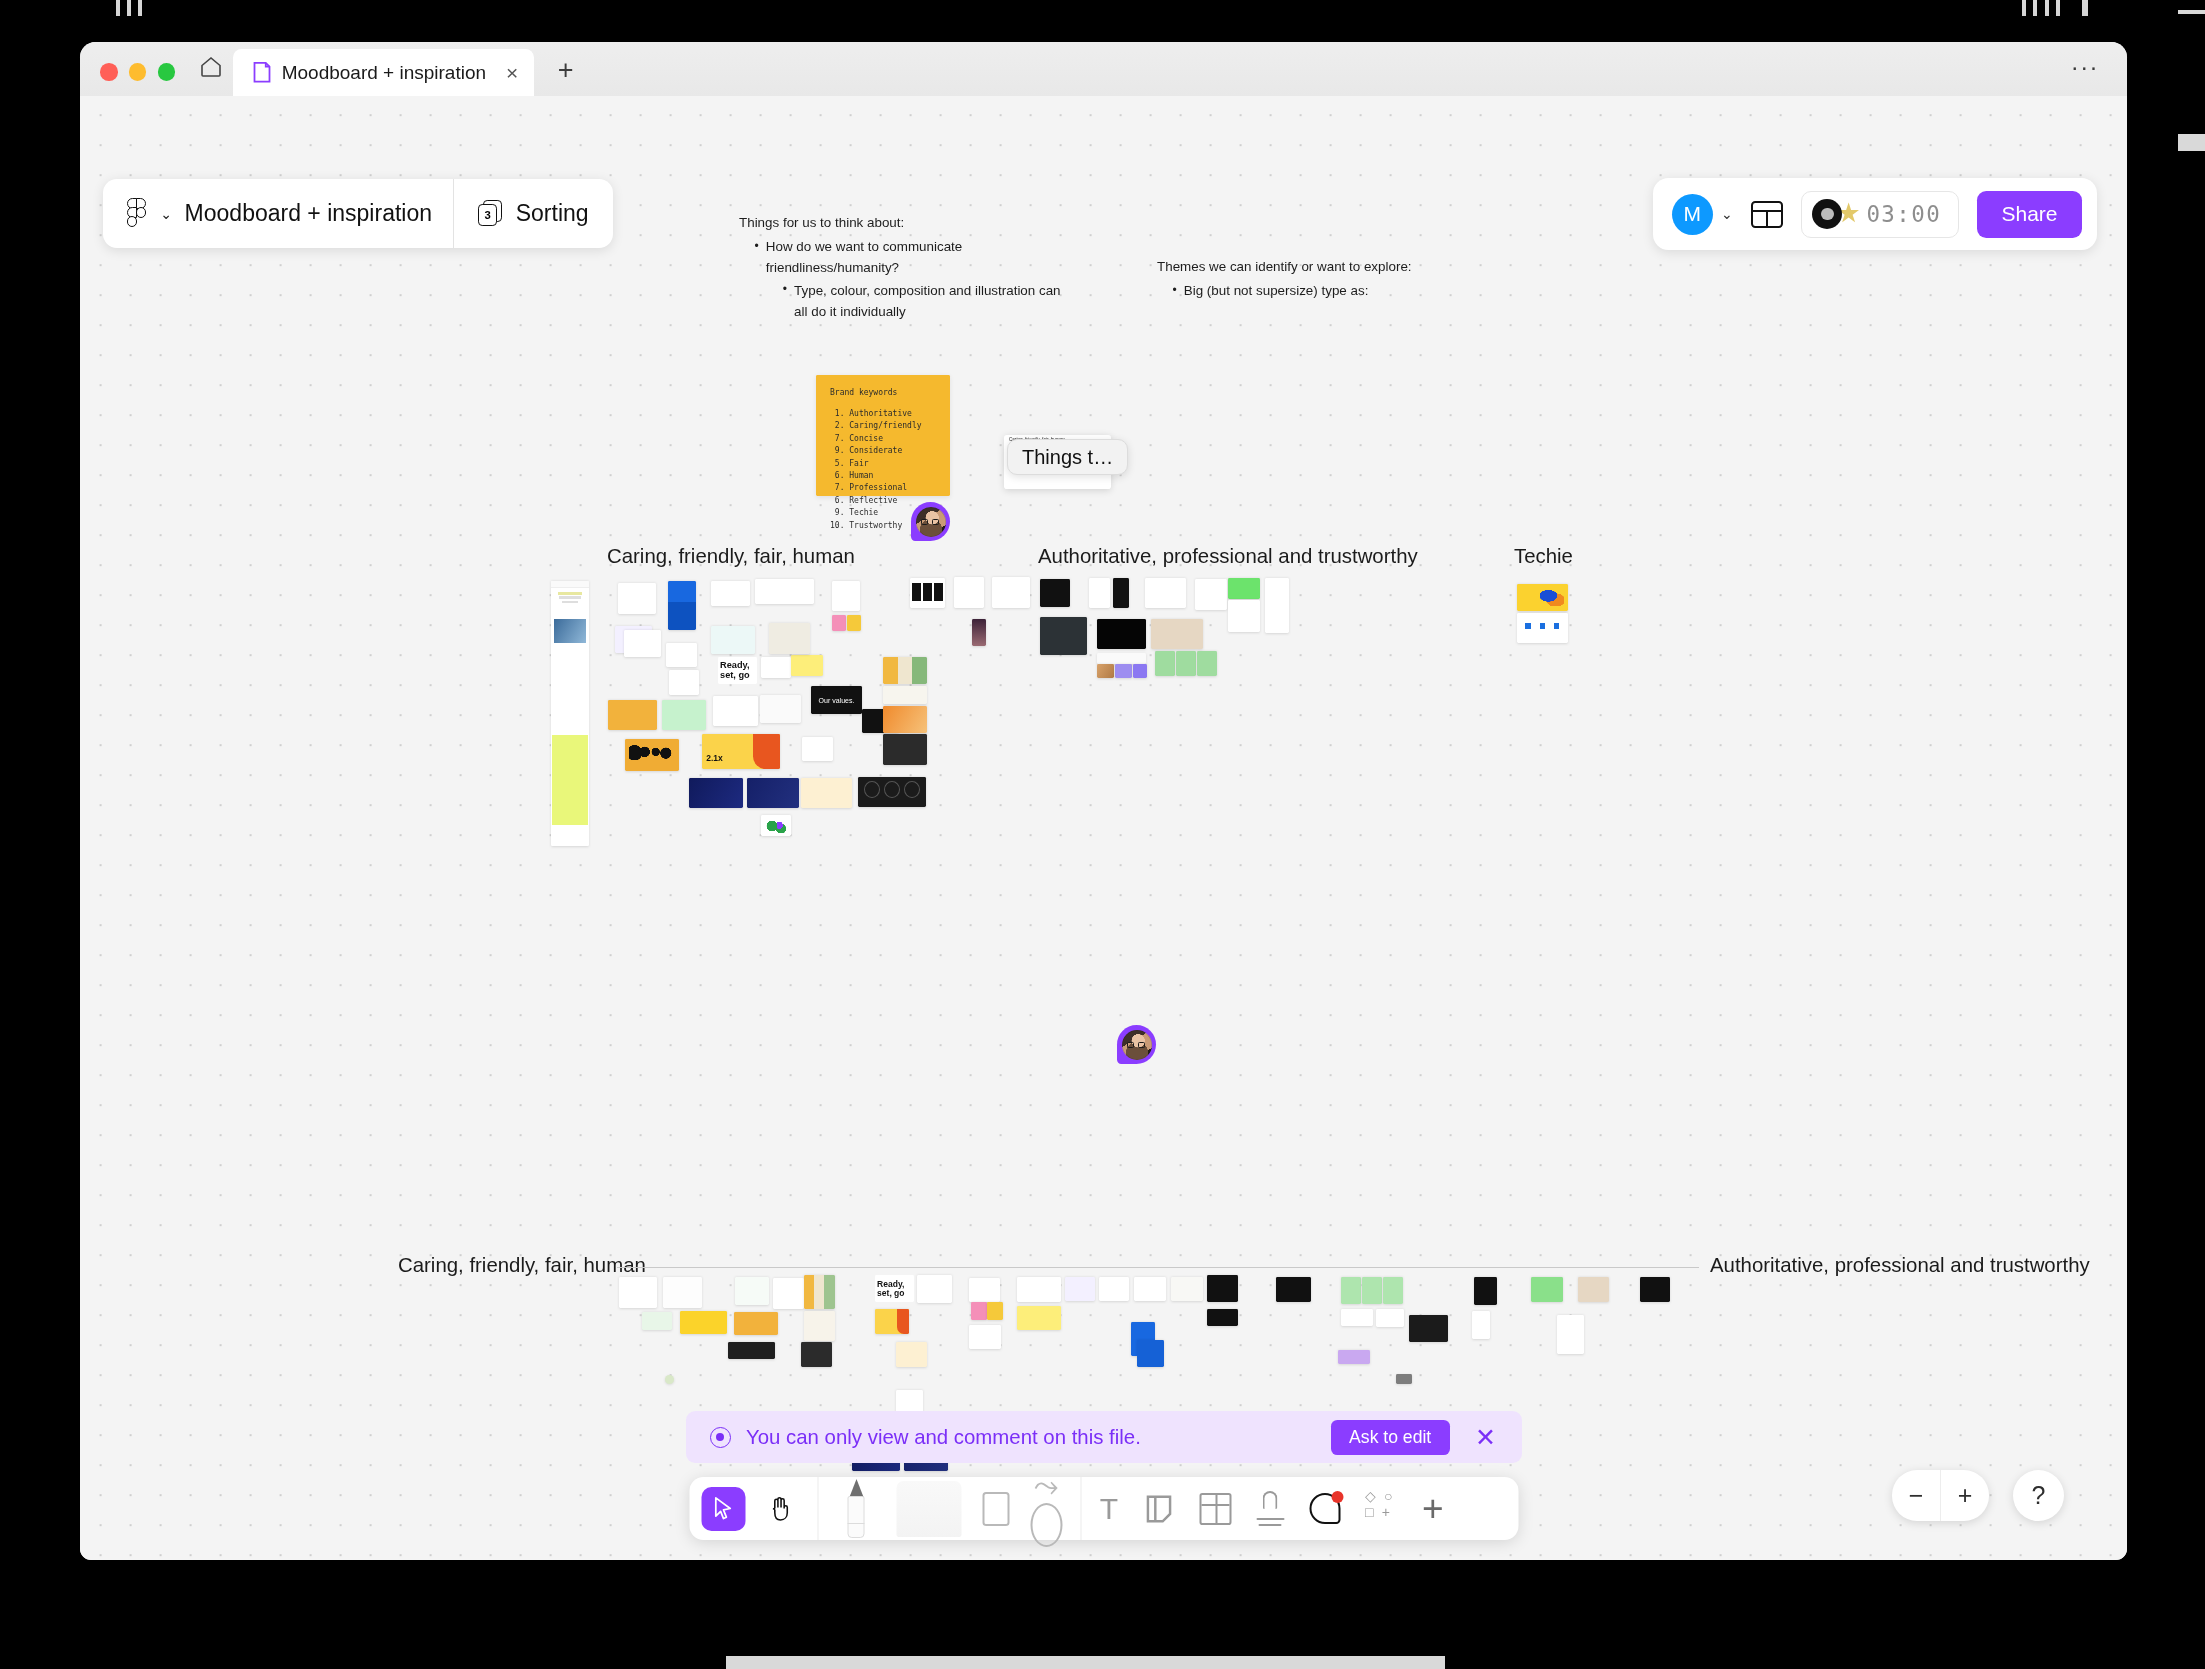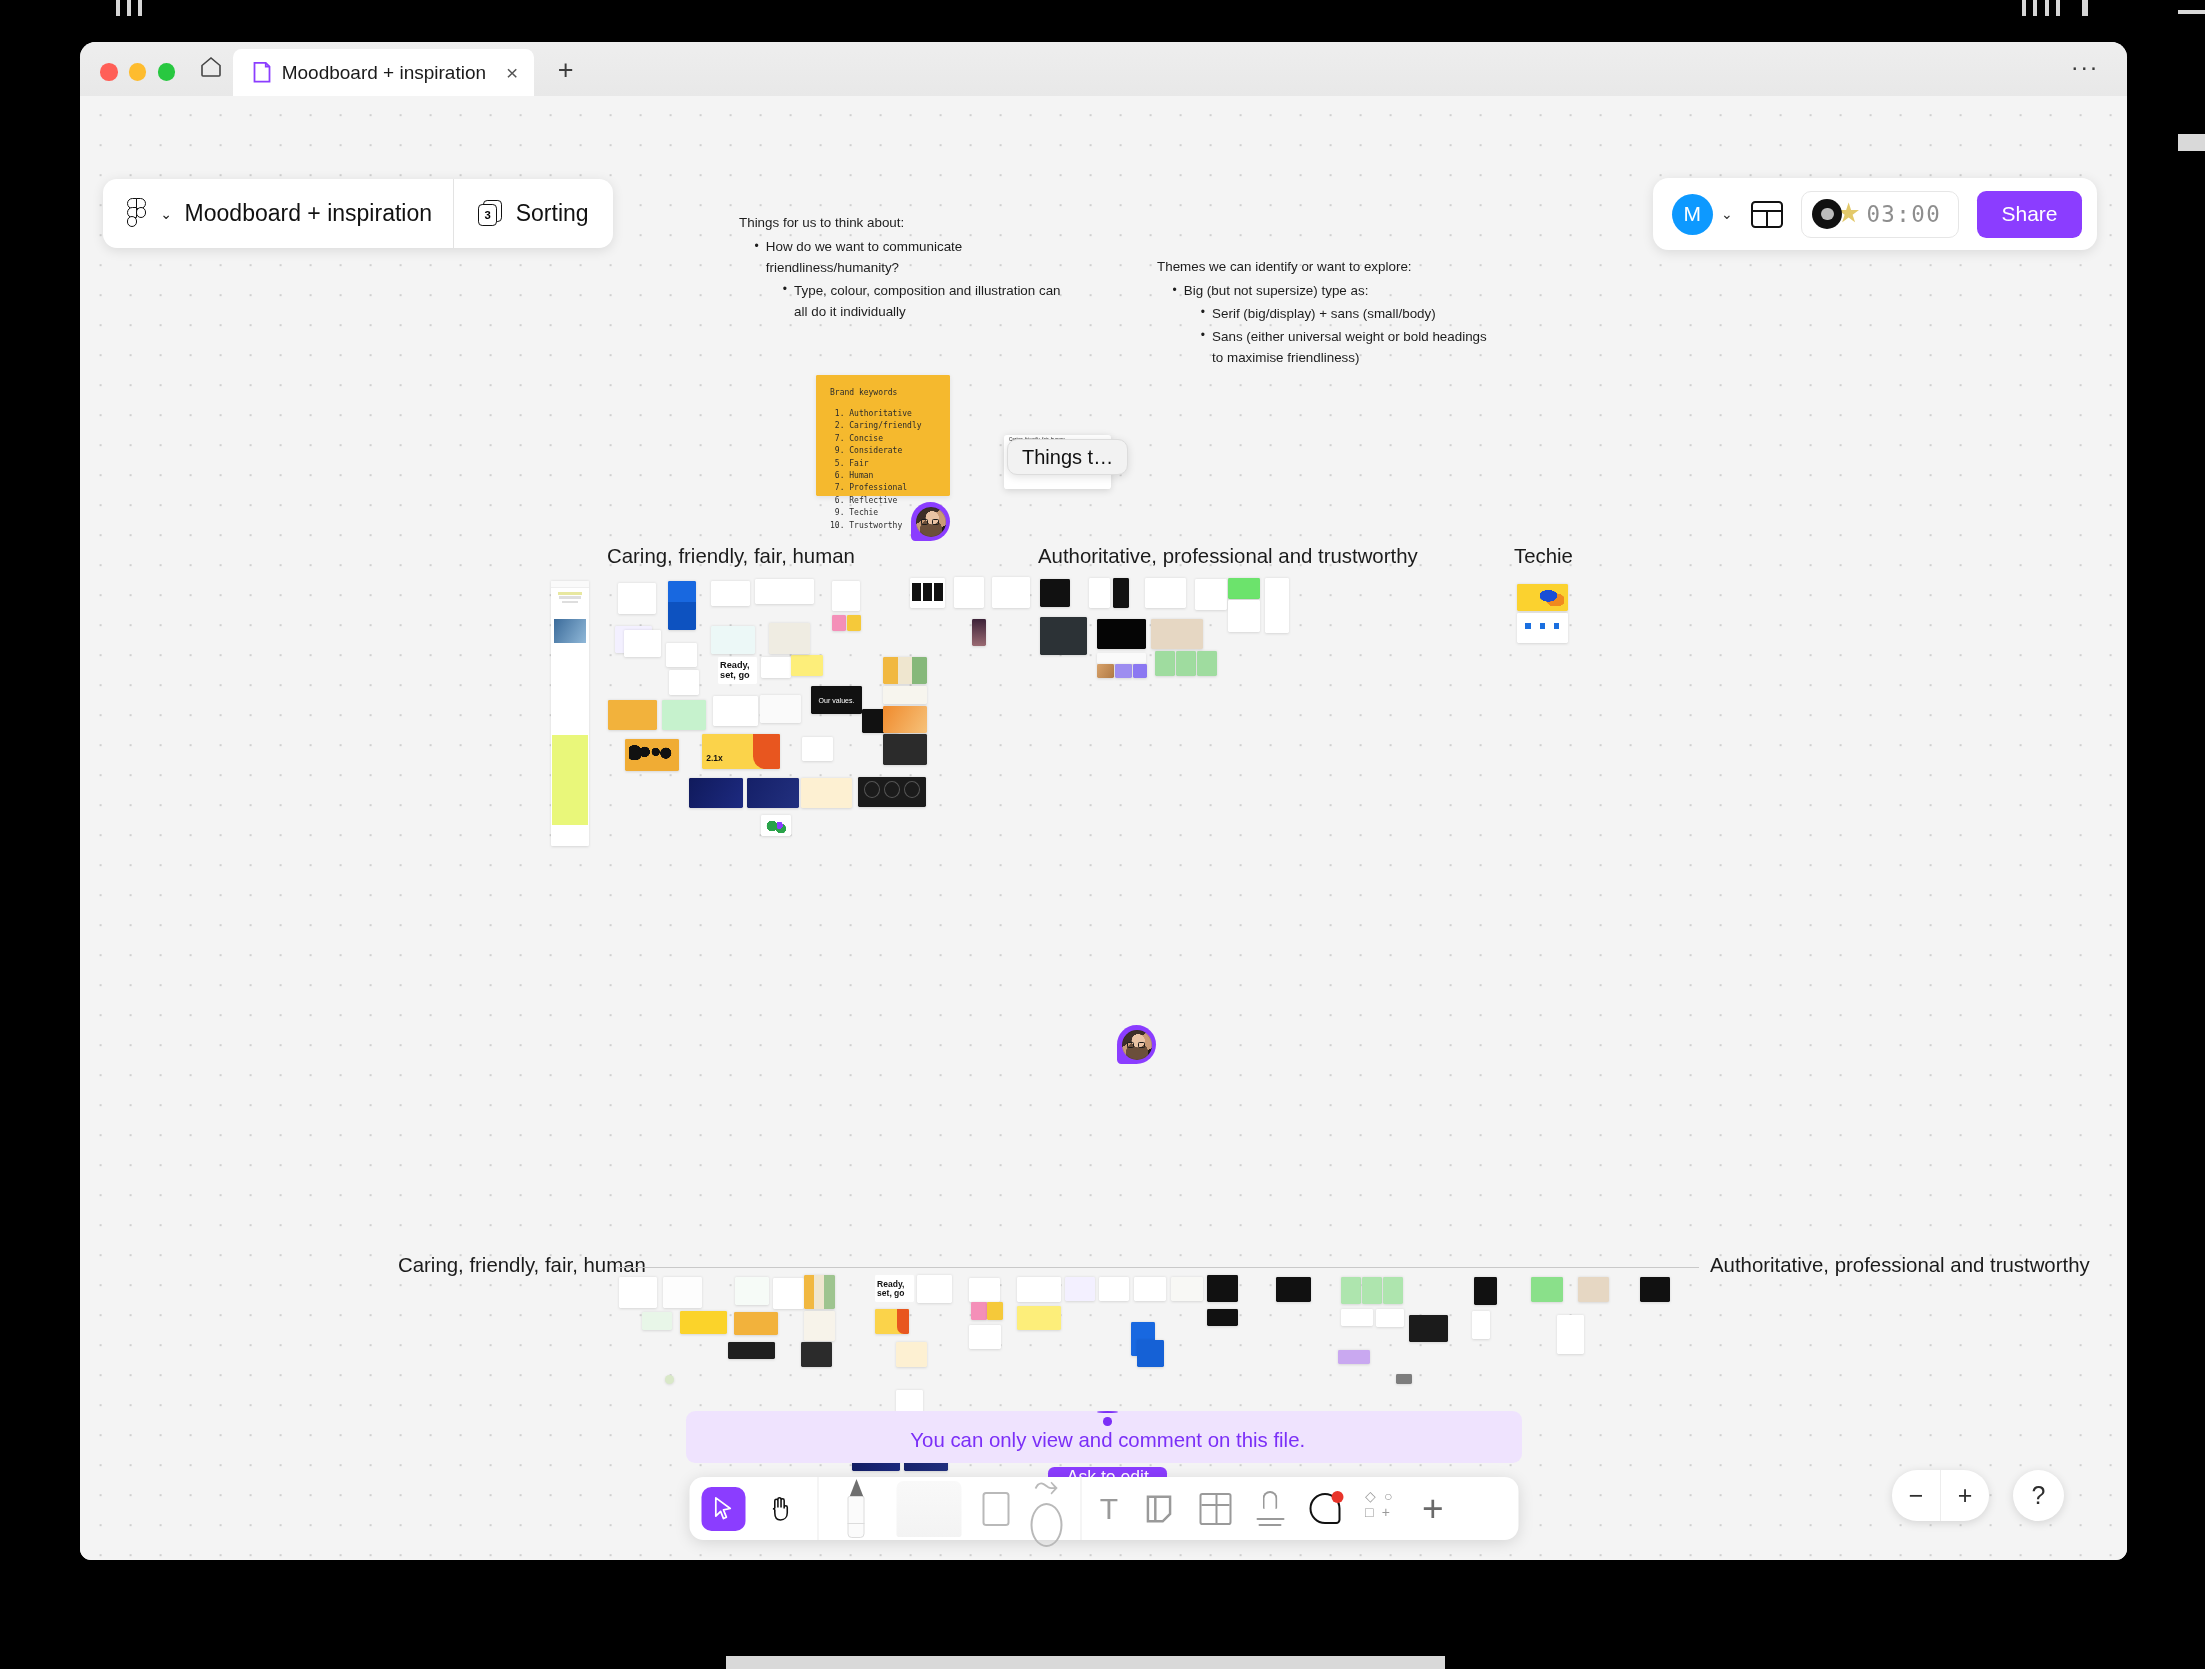--- a/index.html
+++ b/index.html
@@ -177,21 +177,21 @@
   .cursor .glasses {
     position:absolute; left:10px; top:17px; width:18.3px; height:5.6px;
   }
   .cursor .glasses i{position:absolute;width:7px;height:5.6px;border:1px solid #1b1b1b;border-radius:1.4px;}
   .cursor .glasses i:nth-child(1){left:0;} .cursor .glasses i:nth-child(2){right:0;}
 
   
   #banner {
     position:absolute; left:50%; transform:translateX(-50%); bottom:97px;
     width:836px; height:52px; background:#efe3fe; border-radius:9.2px;
-    display:flex; align-items:center; padding:0 15.5px 0 24px; gap:15.5px;flex-direction:column;
+    display:flex; align-items:center; padding:0 15.5px 0 24px; gap:15.5px;
   }
   #banner .eye { width:21px; height:21px; border:1.8px solid #7b2ff7; border-radius:50%; position:relative;}
   #banner .eye:after{content:"";position:absolute;left:5px;top:5px;width:8.5px;height:8.5px;border-radius:50%;background:#7b2ff7;}
   #banner-text { flex:1; font-size:20.4px; color:#7b2ff7; }
   #ask-edit {
     background:#8b3dff; color:#fff; border:none; border-radius:6.3px;
     height:35px; padding:0 18.3px; font-size:17.6px; cursor:pointer;
     font-family:"Liberation Sans",sans-serif;
   }
   #banner-close { font-size:25px; color:#7b2ff7; padding:0 10px; cursor:pointer; line-height:1; }
@@ -321,24 +321,20 @@
               </ul>
           </li>
         </ul>
       </div>
 
       <div class="annot" style="left:1077px;top:117px;width:331px;margin-top:44px;">
         <div class="hd">Themes we can identify or want to explore:</div>
         <ul>
           <li>
             <span>Big (but not supersize) type as:</span>
-            <ul>
-              <li>Serif (big/display) + sans (small/body)</li>
-              <li>Sans (either universal weight or bold headings to maximise friendliness)</li>
-            </ul>
           </li>
         </ul>
       </div>
 
       <div id="top-right">
         <div id="avatar-m">M</div>
         <span class="mini-chev">⌄</span>
         <div id="layout-icon"></div>
         <div id="timer-pill">
           <span class="vinyl">

